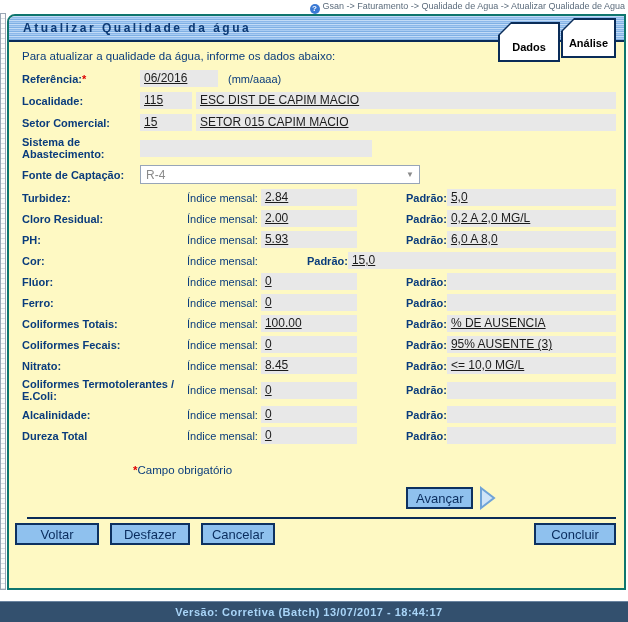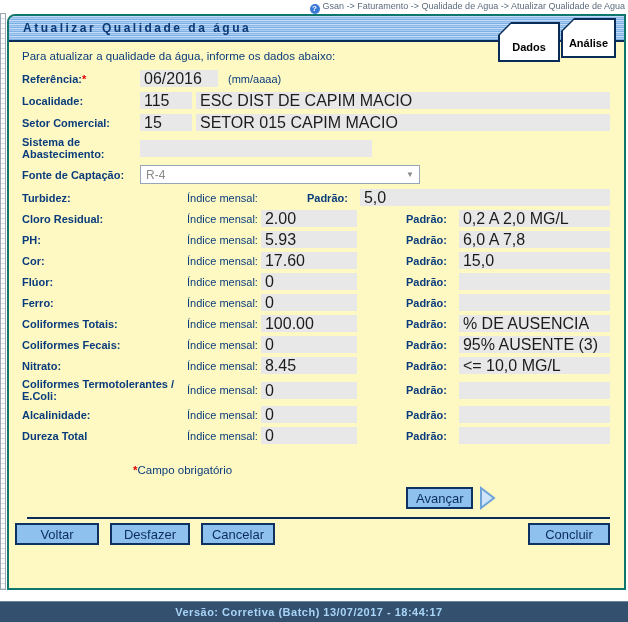--- a/index.html
+++ b/index.html
@@ -25,43 +25,43 @@
 
   
   .tab { position:absolute; z-index:3; background:#0a2c58; }
   .tab-dados { top:6px; right:64px; width:62px; height:40px; clip-path:polygon(0 13px,13px 0,100% 0,100% 100%,0 100%); }
   .tab-analise { top:2px; right:8px; width:55px; height:40px; clip-path:polygon(0 13px,13px 0,100% 0,100% 100%,0 100%); }
   .tab-inner { position:absolute; inset:2px; background:#fff; clip-path:polygon(0 11px,11px 0,100% 0,100% 100%,0 100%);
     display:flex; align-items:flex-end; justify-content:center; padding-bottom:7px;
     font-weight:bold; font-size:11px; color:#000; }
 
   
-  .body { position:absolute; top:28px; left:0; right:0; bottom:0; padding:4px 12px 0 4px; z-index:2; }
+  .body { position:absolute; top:28px; left:0; right:0; bottom:0; padding:4px 6px 0 4px; z-index:2; }
   .intro { color:#0a3c7c; font-size:11.5px; margin:2px 0 8px 9px; }
   .frow { display:flex; align-items:center; margin:0 0 5px 9px; }
   .lbl { color:#0a3c7c; font-weight:bold; font-size:11px; }
   .w118 { width:118px; flex-shrink:0; }
-  .field { background:#e8e8e8; height:17px; line-height:17px; font-size:16px; color:#1c1c1c;
-    padding:0 4px; overflow:hidden; white-space:nowrap; }
+  .field { background:#e8e8e8; height:17px; line-height:17px; font-size:12px; color:#1c1c1c;
+    padding:0 4px; overflow:hidden; white-space:nowrap;text-decoration:underline; }
   .w78 { width:78px; flex-shrink:0; }
   .w52 { width:52px; flex-shrink:0; }
   .grow { flex:1; margin-left:4px; margin-right:2px; }
   .hint { color:#0a3c7c; font-size:11px; margin-left:10px; }
   .sys-field { width:232px; flex-shrink:0; }
   .selectbox { width:280px; height:19px; background:#fff; border:1px solid #97a5b8; color:#8a8a8a;
     font-size:12px; display:flex; align-items:center; justify-content:space-between; padding:0 5px; }
   .caret { font-size:8px; color:#8a8a8a; }
 
   
   .prow { display:flex; align-items:center; margin:0 0 4px 9px; }
   .plbl { width:165px; flex-shrink:0; padding-right:4px; }
   .ilbl { font-weight:normal; color:#0a3c7c; font-size:11px; white-space:nowrap; }
   .ifield { width:96px; margin-left:3px; flex-shrink:0; }
   .slbl { margin-left:49px; font-weight:bold; color:#0a3c7c; font-size:11px; white-space:nowrap; }
-  .sfield { flex:1; margin-left:12px; margin-right:2px; }
+  .sfield { flex:1; margin-left:0; margin-right:2px; }
 
   .req { color:#dd0000; font-weight:bold; }
   .req-note { margin:20px 0 0 120px; font-size:11.5px; color:#0a3c7c; }
   .advance-row { display:flex; align-items:center; margin:10px 0 0 393px; height:24px; }
   .btn { background:#8fc1ee; border:2px solid #0d3160; color:#0a2d5e; font-size:13px;
     font-family:"Liberation Sans", sans-serif; padding:1px 8px; height:22px; cursor:pointer; }
   .advance-arrow { margin-left:6px; }
   .sep { border-top:2px solid #0a2c58; margin:7px 2px 4px 14px; }
   .buttons-row { display:flex; align-items:center; margin:0 2px 0 2px; }
   .btn-w84 { width:84px; } .btn-w80 { width:80px; margin-left:11px; } .btn-w74 { width:74px; margin-left:11px; }
@@ -125,41 +125,41 @@
         <span class="lbl w118">Fonte de Captação:</span>
         <span class="selectbox">
           <span>R-4</span>
           <span class="caret">▼</span>
         </span>
       </div>
 
       <div class="prow">
         <span class="lbl plbl">Turbidez:</span>
         <span class="ilbl">Índice mensal:</span>
+        <span class="field ifield">2.84</span>
         <span class="slbl">Padrão:</span>
         <span class="field sfield">5,0</span>
       </div>
       <div class="prow">
         <span class="lbl plbl">Cloro Residual:</span>
         <span class="ilbl">Índice mensal:</span>
         <span class="field ifield">2.00</span>
         <span class="slbl">Padrão:</span>
         <span class="field sfield">0,2 A 2,0 MG/L</span>
       </div>
       <div class="prow">
         <span class="lbl plbl">PH:</span>
         <span class="ilbl">Índice mensal:</span>
         <span class="field ifield">5.93</span>
         <span class="slbl">Padrão:</span>
-        <span class="field sfield">6,0 A 7,8</span>
+        <span class="field sfield">6,0 A 8,0</span>
       </div>
       <div class="prow">
         <span class="lbl plbl">Cor:</span>
         <span class="ilbl">Índice mensal:</span>
-        <span class="field ifield">17.60</span>
         <span class="slbl">Padrão:</span>
         <span class="field sfield">15,0</span>
       </div>
       <div class="prow">
         <span class="lbl plbl">Flúor:</span>
         <span class="ilbl">Índice mensal:</span>
         <span class="field ifield">0</span>
         <span class="slbl">Padrão:</span>
         <span class="field sfield"></span>
       </div>

